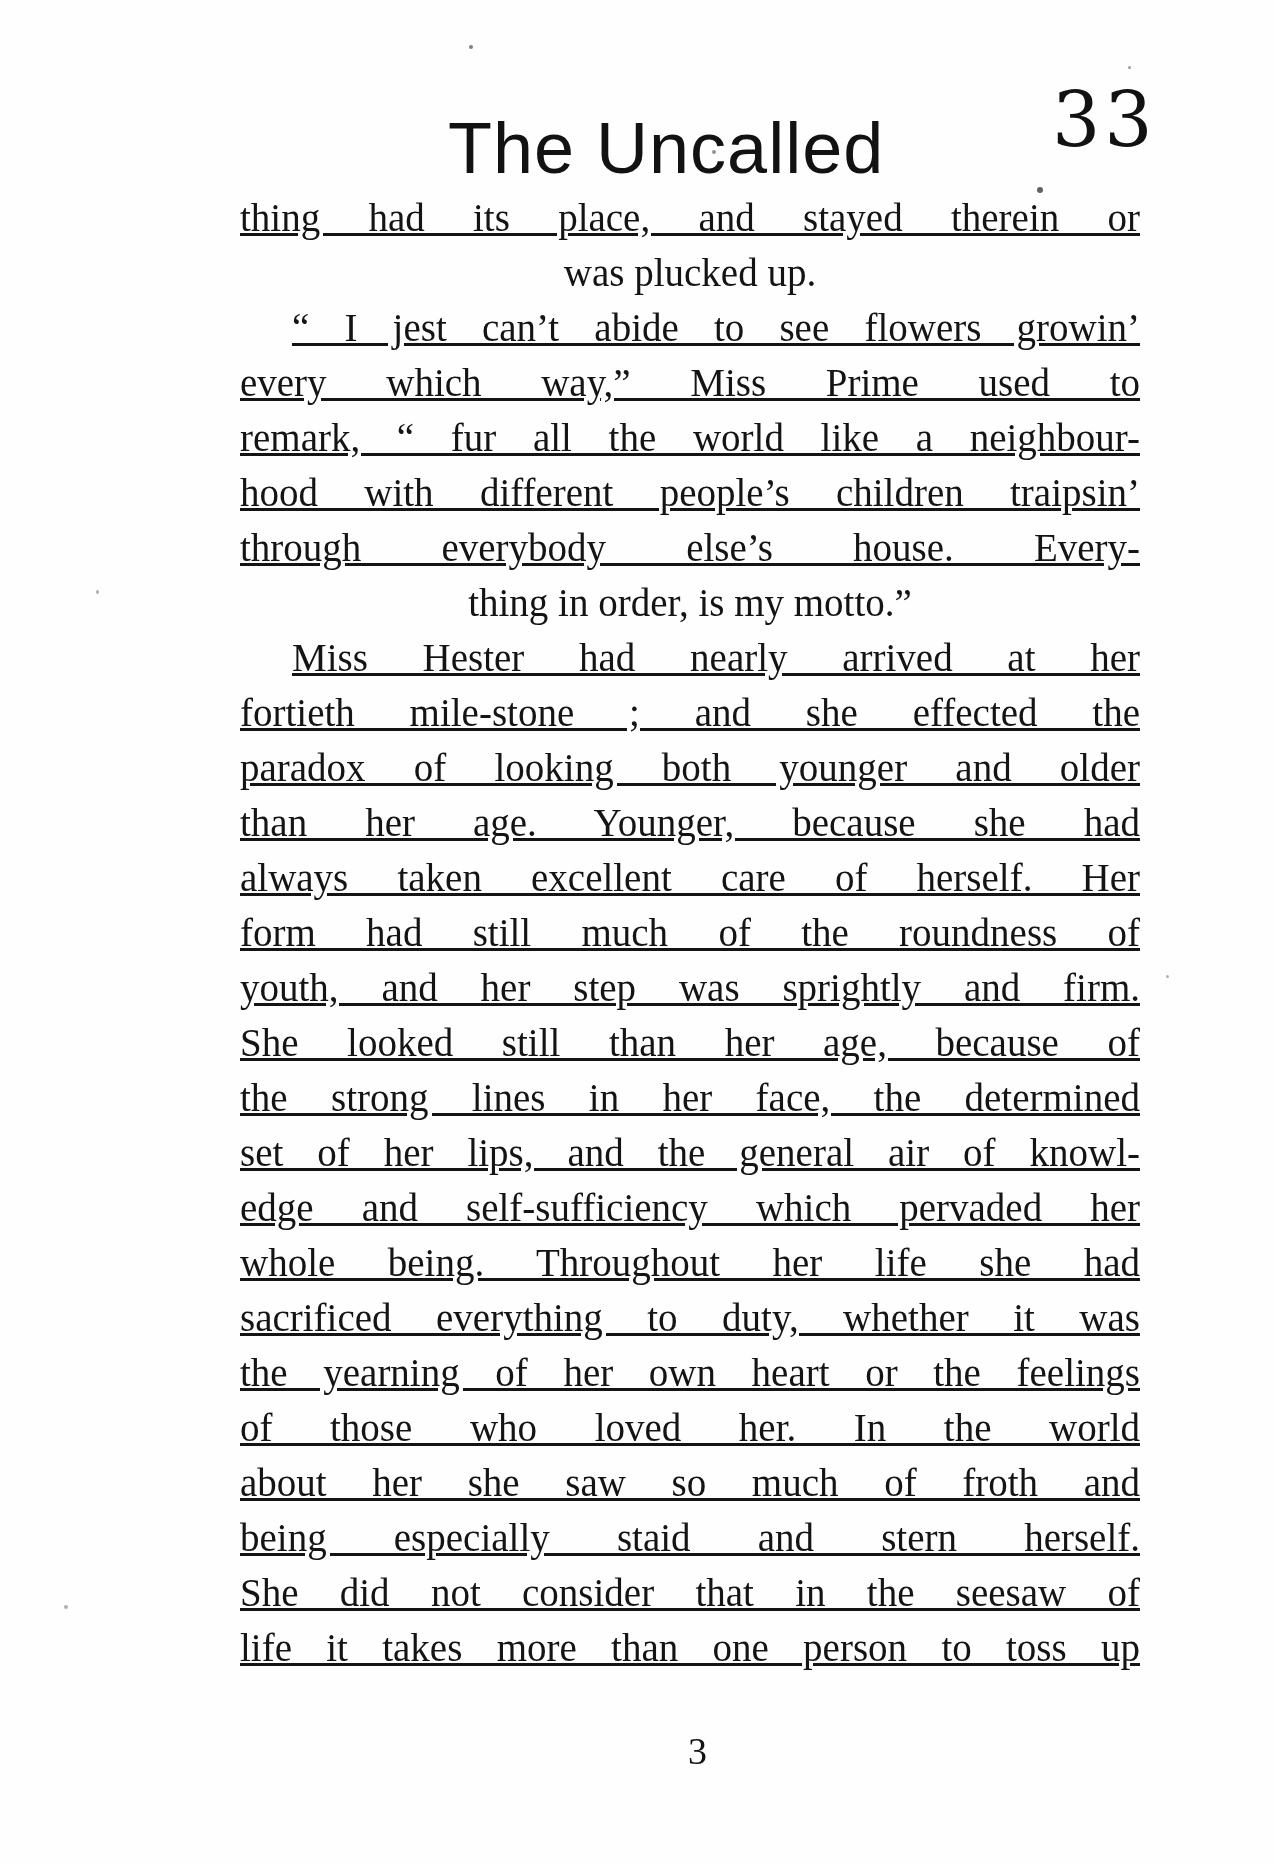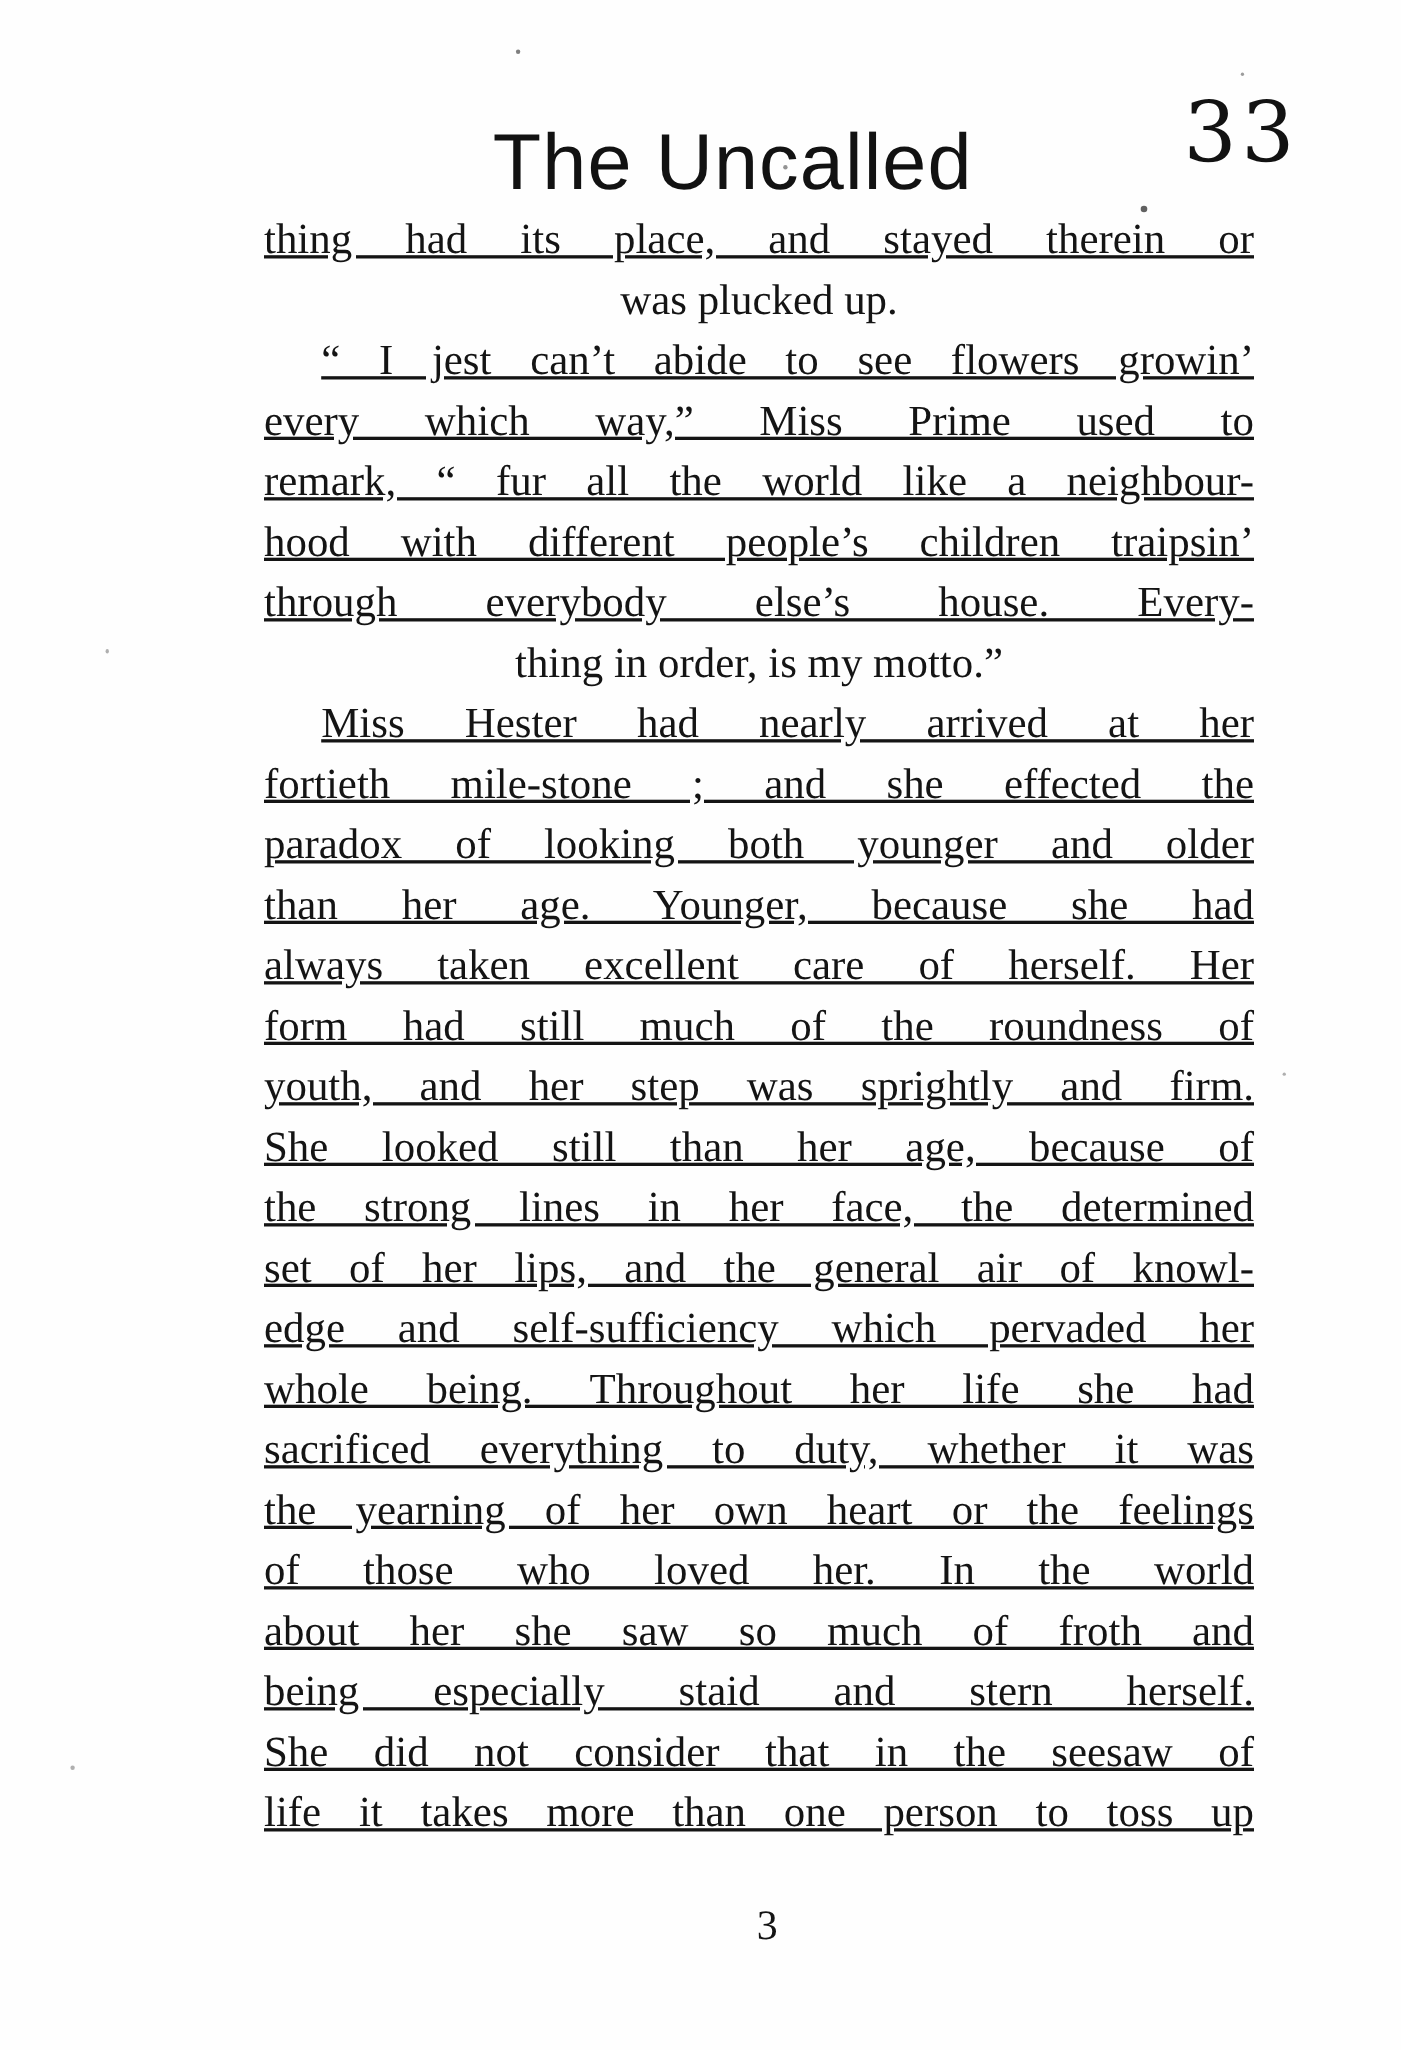--- a/index.html
+++ b/index.html
@@ -34,21 +34,20 @@
   }
   .header-page-number {
     position: absolute;
     left: 1052px;
     top: 82px;
     font-family: "DejaVu Serif", "Liberation Serif", serif;
     font-size: 76px;
     line-height: 76px;
     letter-spacing: 4px;
     color: #121212;
-    margin-left: 24px;
   }
   .text-block {
     position: absolute;
     left: 240px;
     top: 190px;
     width: 900px;
     font-size: 39px;
     color: #141414;
   }
   .line {

